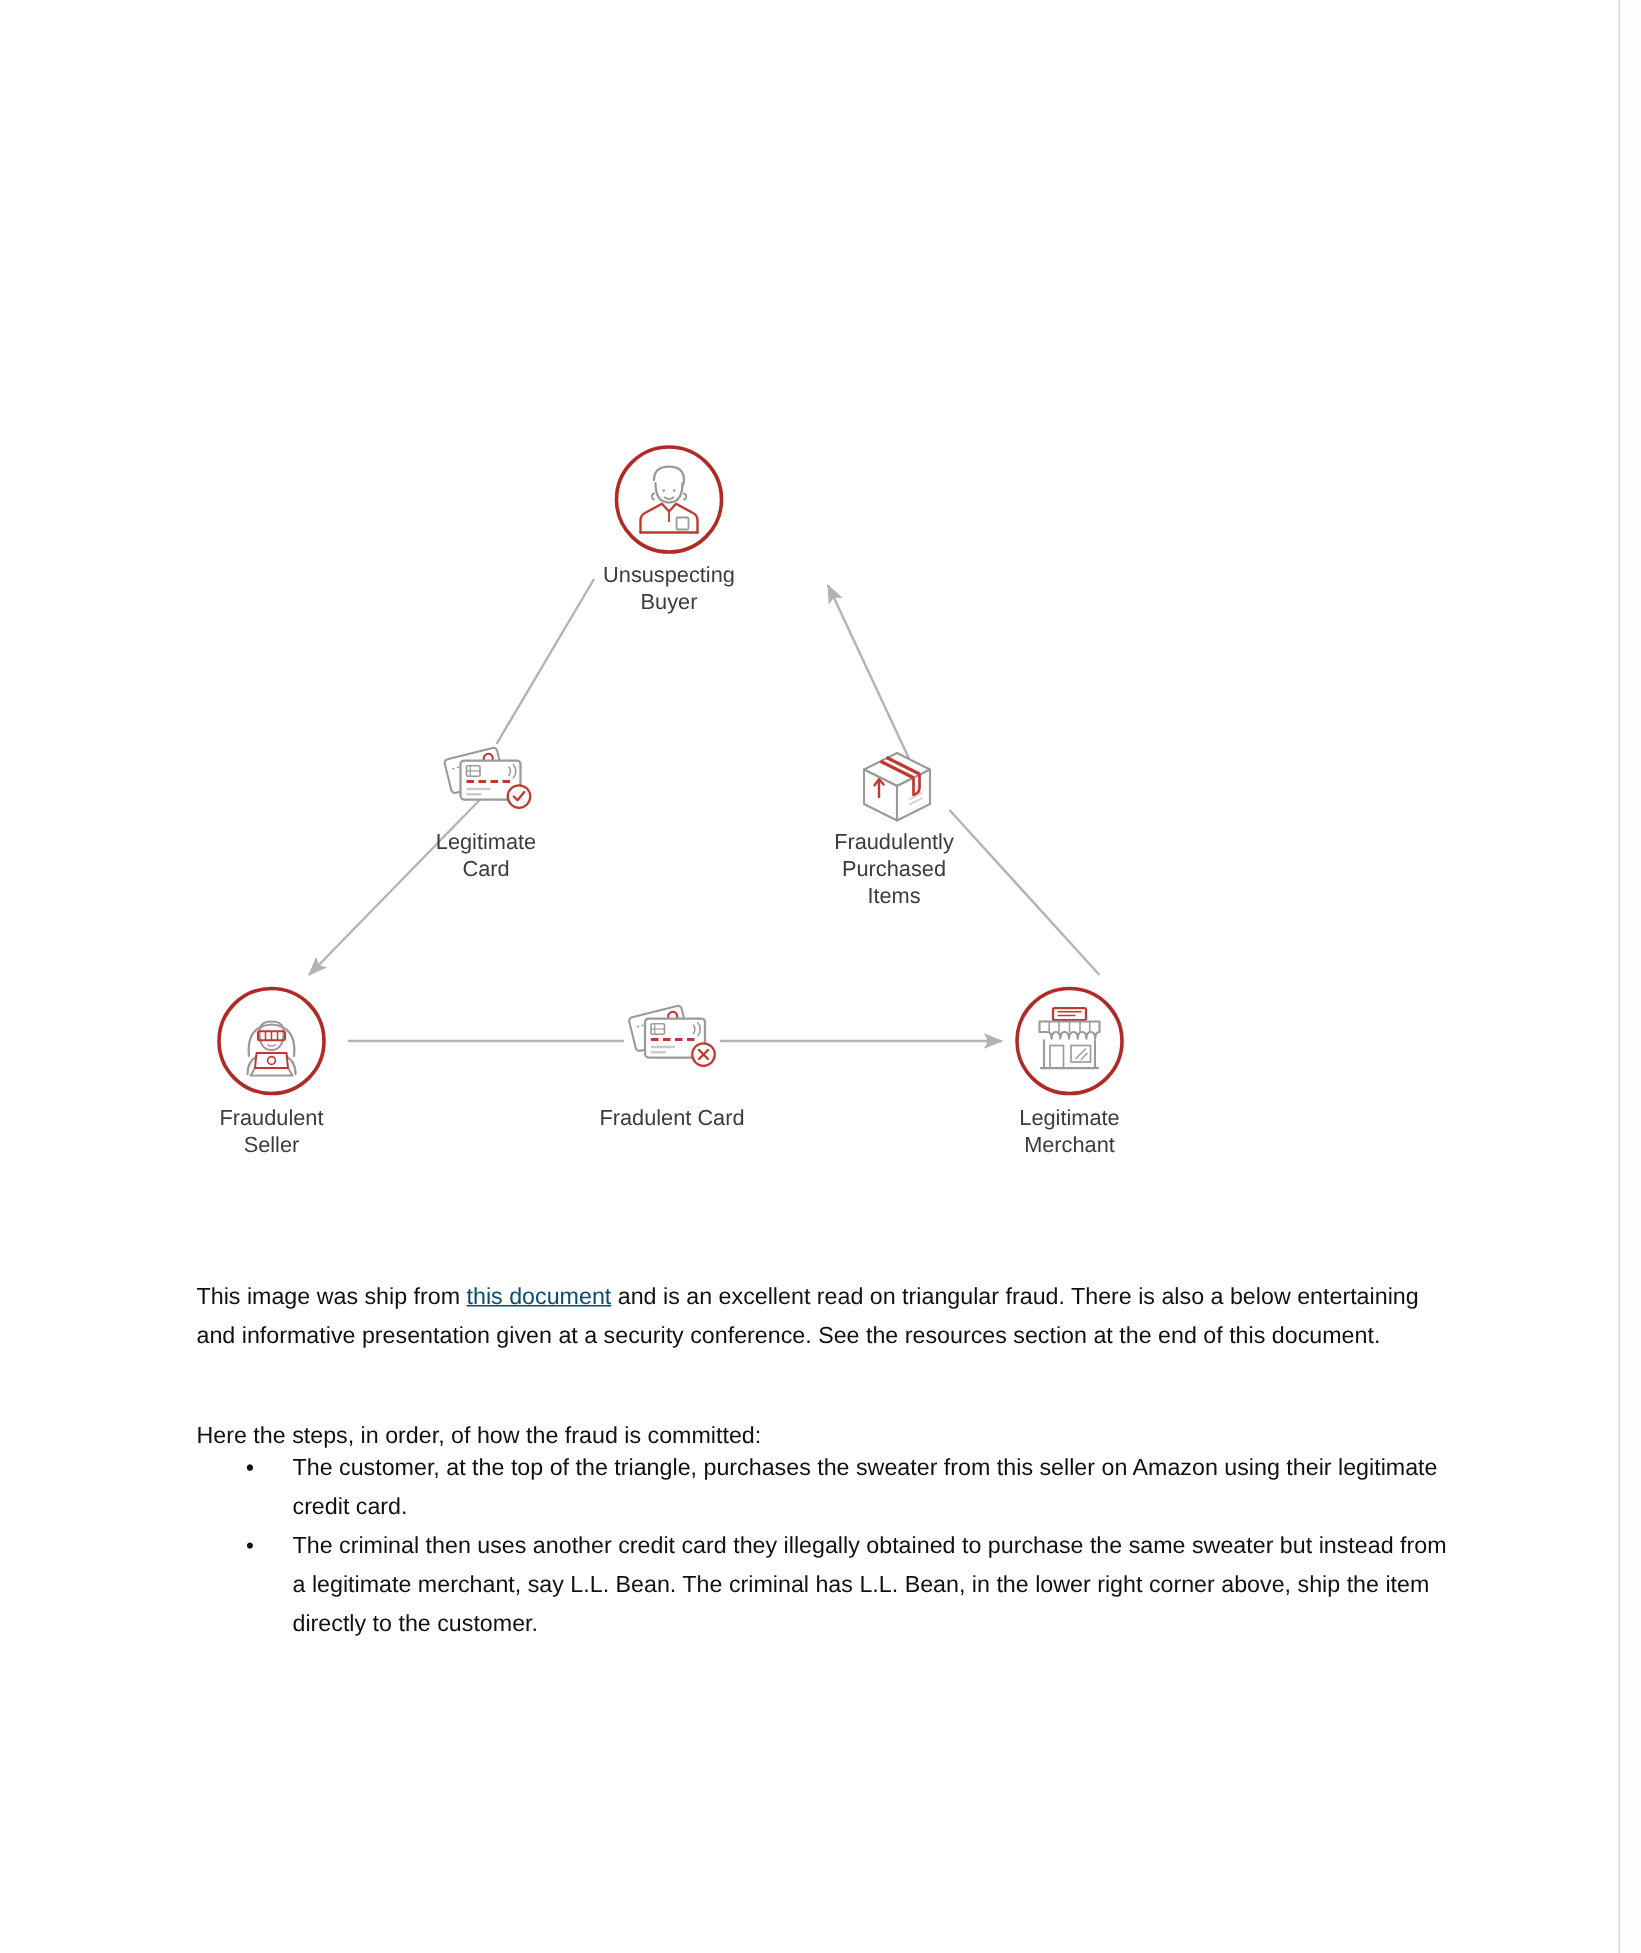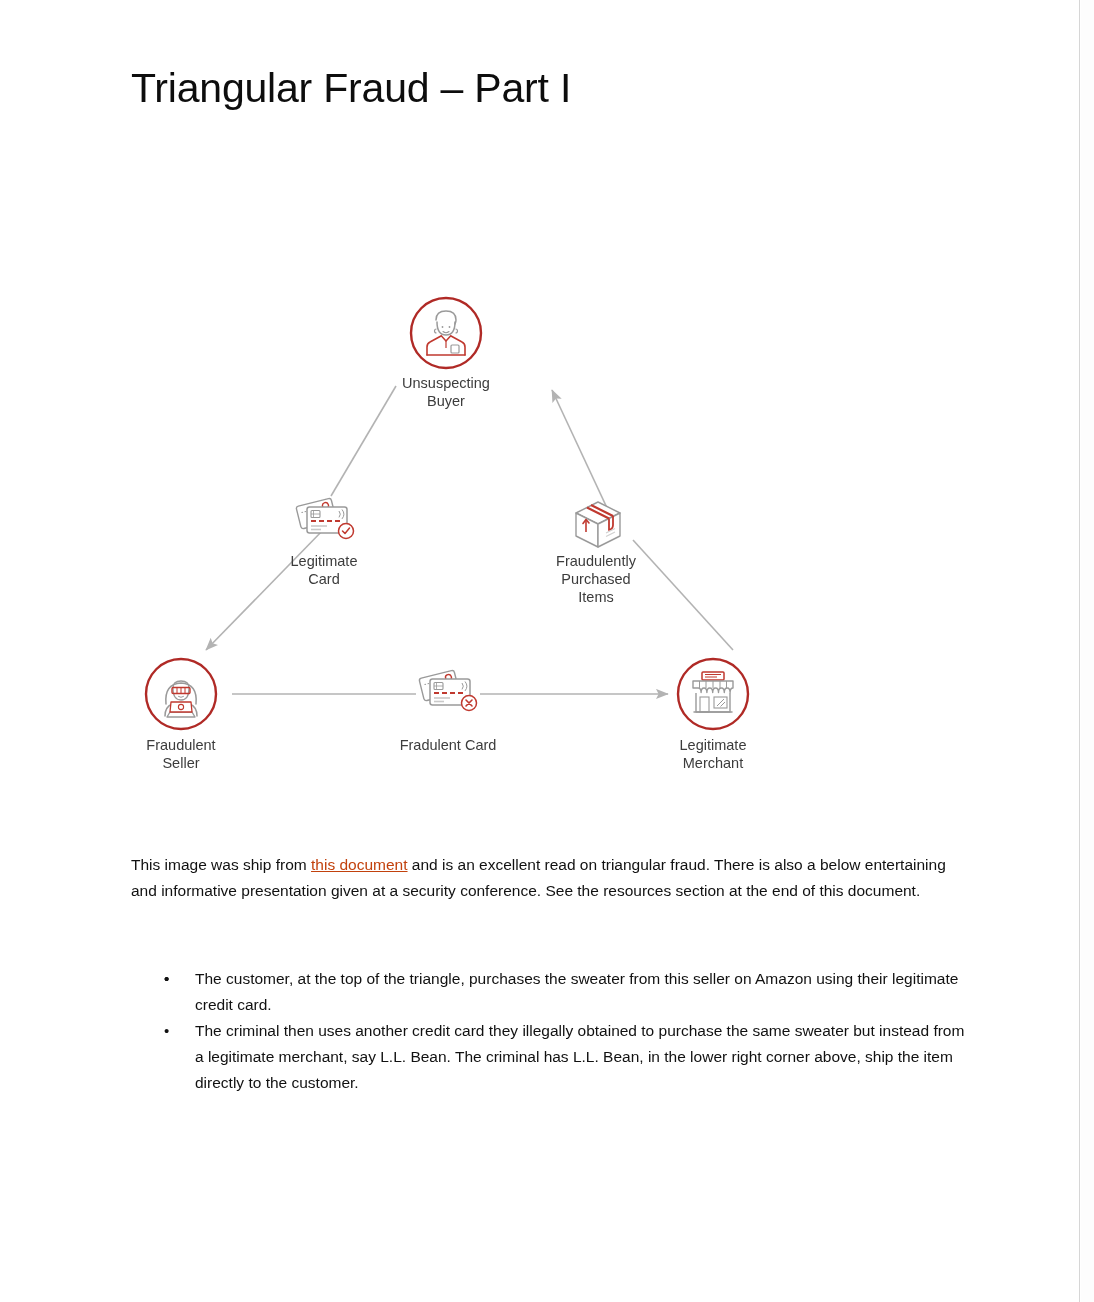--- a/index.html
+++ b/index.html
@@ -53,21 +53,21 @@
     font-size: 15.5px;
     line-height: 26px;
     color: #111111;
     text-align: left;
   }
   #intro-para { top: 180px; }
   #source-para { top: 836px; }
   #steps-lead  { top: 929px; }
 
   a.doc-link {
-    color: #c2410c;
+    color: #0c4a6e;
     text-decoration: underline;
   }
 
   
   .steps-list {
     position: absolute;
     left: 131px;
     top: 966px;
     width: 840px;
     margin: 0;
@@ -112,21 +112,20 @@
     font-size: 14.5px;
     fill: #3c3c3c;
     text-anchor: middle;
   }
 </style>
 </head>
 <body>
 
 <div class="page">
 
-  <h1 class="doc-title">Triangular Fraud – Part I</h1>
 
 
   <div class="figure">
     <svg width="690" height="510" viewBox="0 0 690 510" xmlns="http://www.w3.org/2000/svg">
       <defs>
         <marker id="arrowGray" markerWidth="9" markerHeight="9" refX="7.5" refY="3.2" orient="auto" markerUnits="strokeWidth">
           <path d="M0,0 L8,3.2 L0,6.4 L1.6,3.2 z" fill="#b3b3b3"></path>
         </marker>
       </defs>
 
@@ -308,20 +307,21 @@
           <path d="M18,12 L24,18 M24,12 L18,18" fill="none" stroke="#c0392f" stroke-width="1.6" stroke-linecap="round"></path>
         </g>
         <text class="mid-label" x="320" y="472">Fradulent Card</text>
       </g>
 
     </svg>
   </div>
 
   <p class="body-block" id="source-para"><span>This image was ship from </span><a class="doc-link" href="#">this document</a><span> and is an excellent read on triangular fraud. There is also a below entertaining and informative presentation given at a security conference. See the resources section at the end of this document.</span></p>
 
+  <p class="body-block" id="steps-lead">Here the steps, in order, of how the fraud is committed:</p>
 
   <ul class="steps-list">
     <li>
       <span class="bullet">•</span>
     </li>
     <li>
       <span class="bullet">•</span>
       <span>The customer, at the top of the triangle, purchases the sweater from this seller on Amazon using their legitimate credit card.</span>
     </li>
     <li>

